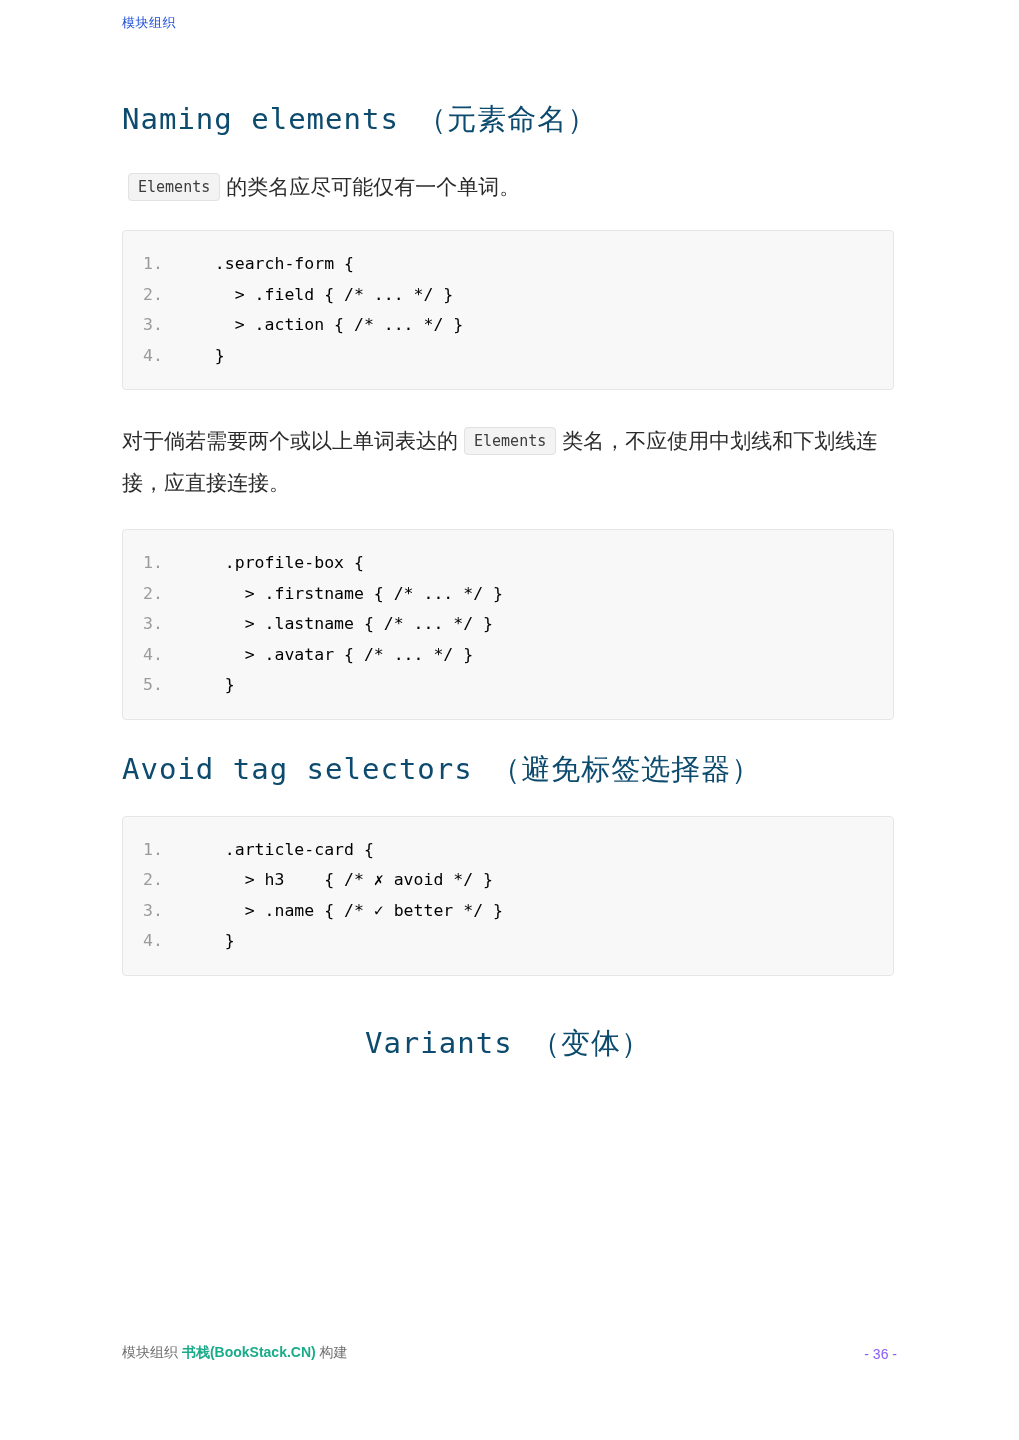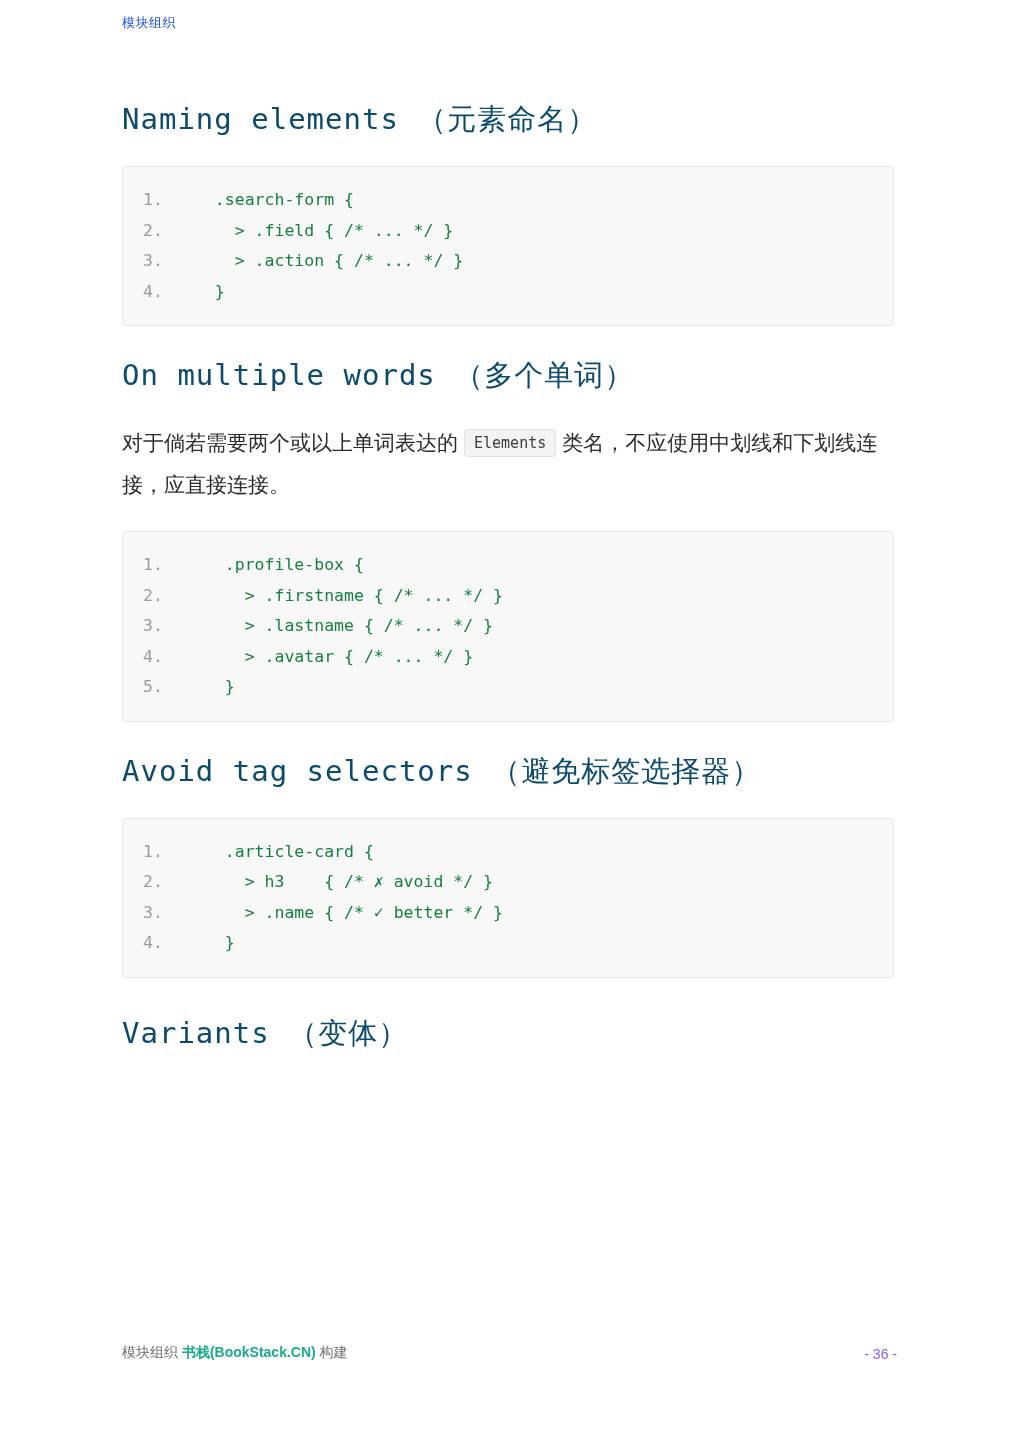--- a/index.html
+++ b/index.html
@@ -37,21 +37,22 @@
   }
   h2.section-title {
     font-family: "DejaVu Sans Mono", monospace;
     font-size: 29px;
     font-weight: 400;
     color: #0c4a6e;
     margin: 0 0 26px 0;
     letter-spacing: 1px;
   }
   h2.section-title.spaced {
-    margin-top: 36px;
+    margin-top: 48px;
+    text-align: center;
   }
   p.para {
     font-size: 21px;
     line-height: 41px;
     color: #2b2b2b;
     margin: 0 0 26px 0;
   }
   p.para.first-line-inline {
     margin-bottom: 22px;
   }
@@ -82,21 +83,21 @@
     white-space: pre;
   }
   .ln {
     width: 72px;
     text-align: left;
     padding-left: 20px;
     box-sizing: border-box;
     color: #9b9b9b;
   }
   .code-text {
-    color: #15803d;
+    color: #000000;
   }
   .footer {
     position: absolute;
     left: 122px;
     bottom: 78px;
     font-size: 14px;
     color: #6f6f6f;
   }
   .footer .brand {
     color: #1aab8a;
@@ -114,29 +115,29 @@
 <body>
 
 <div class="page">
 
   <div class="header">模块组织</div>
 
   <div class="content">
 
     <h2 class="section-title">Naming elements （元素命名）</h2>
 
+    <p class="para first-line-inline"><span></span><code class="inline">Elements</code><span>的类名应尽可能仅有一个单词。</span></p>
 
     <div class="codeblock">
       <div class="code-line"><span class="ln">1.</span><span class="code-text">  .search-form {</span></div>
       <div class="code-line"><span class="ln">2.</span><span class="code-text">    &gt; .field { /* ... */ }</span></div>
       <div class="code-line"><span class="ln">3.</span><span class="code-text">    &gt; .action { /* ... */ }</span></div>
       <div class="code-line"><span class="ln">4.</span><span class="code-text">  }</span></div>
     </div>
 
-    <h2 class="section-title">On multiple words （多个单词）</h2>
 
     <p class="para"><span>对于倘若需要两个或以上单词表达的</span><code class="inline">Elements</code><span>类名，不应使用中划线和下划线连接，应直接连接。</span></p>
 
     <div class="codeblock">
       <div class="code-line"><span class="ln">1.</span><span class="code-text">   .profile-box {</span></div>
       <div class="code-line"><span class="ln">2.</span><span class="code-text">     &gt; .firstname { /* ... */ }</span></div>
       <div class="code-line"><span class="ln">3.</span><span class="code-text">     &gt; .lastname { /* ... */ }</span></div>
       <div class="code-line"><span class="ln">4.</span><span class="code-text">     &gt; .avatar { /* ... */ }</span></div>
       <div class="code-line"><span class="ln">5.</span><span class="code-text">   }</span></div>
     </div>

